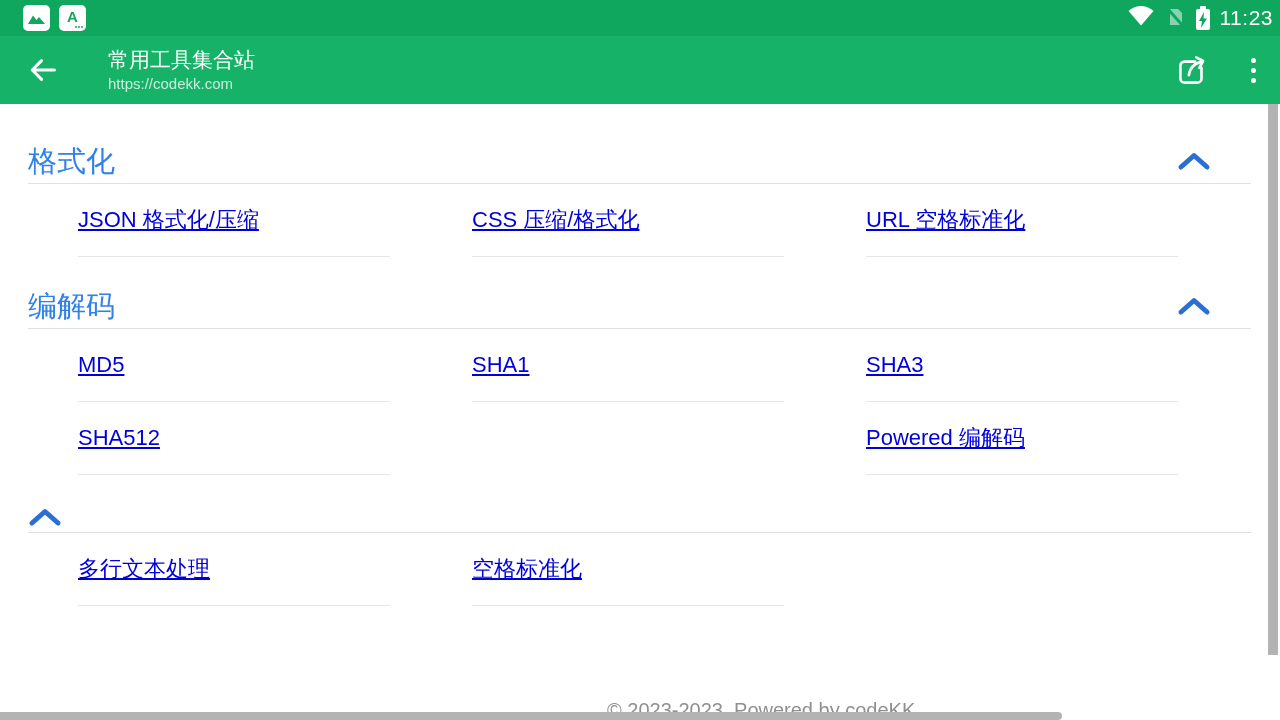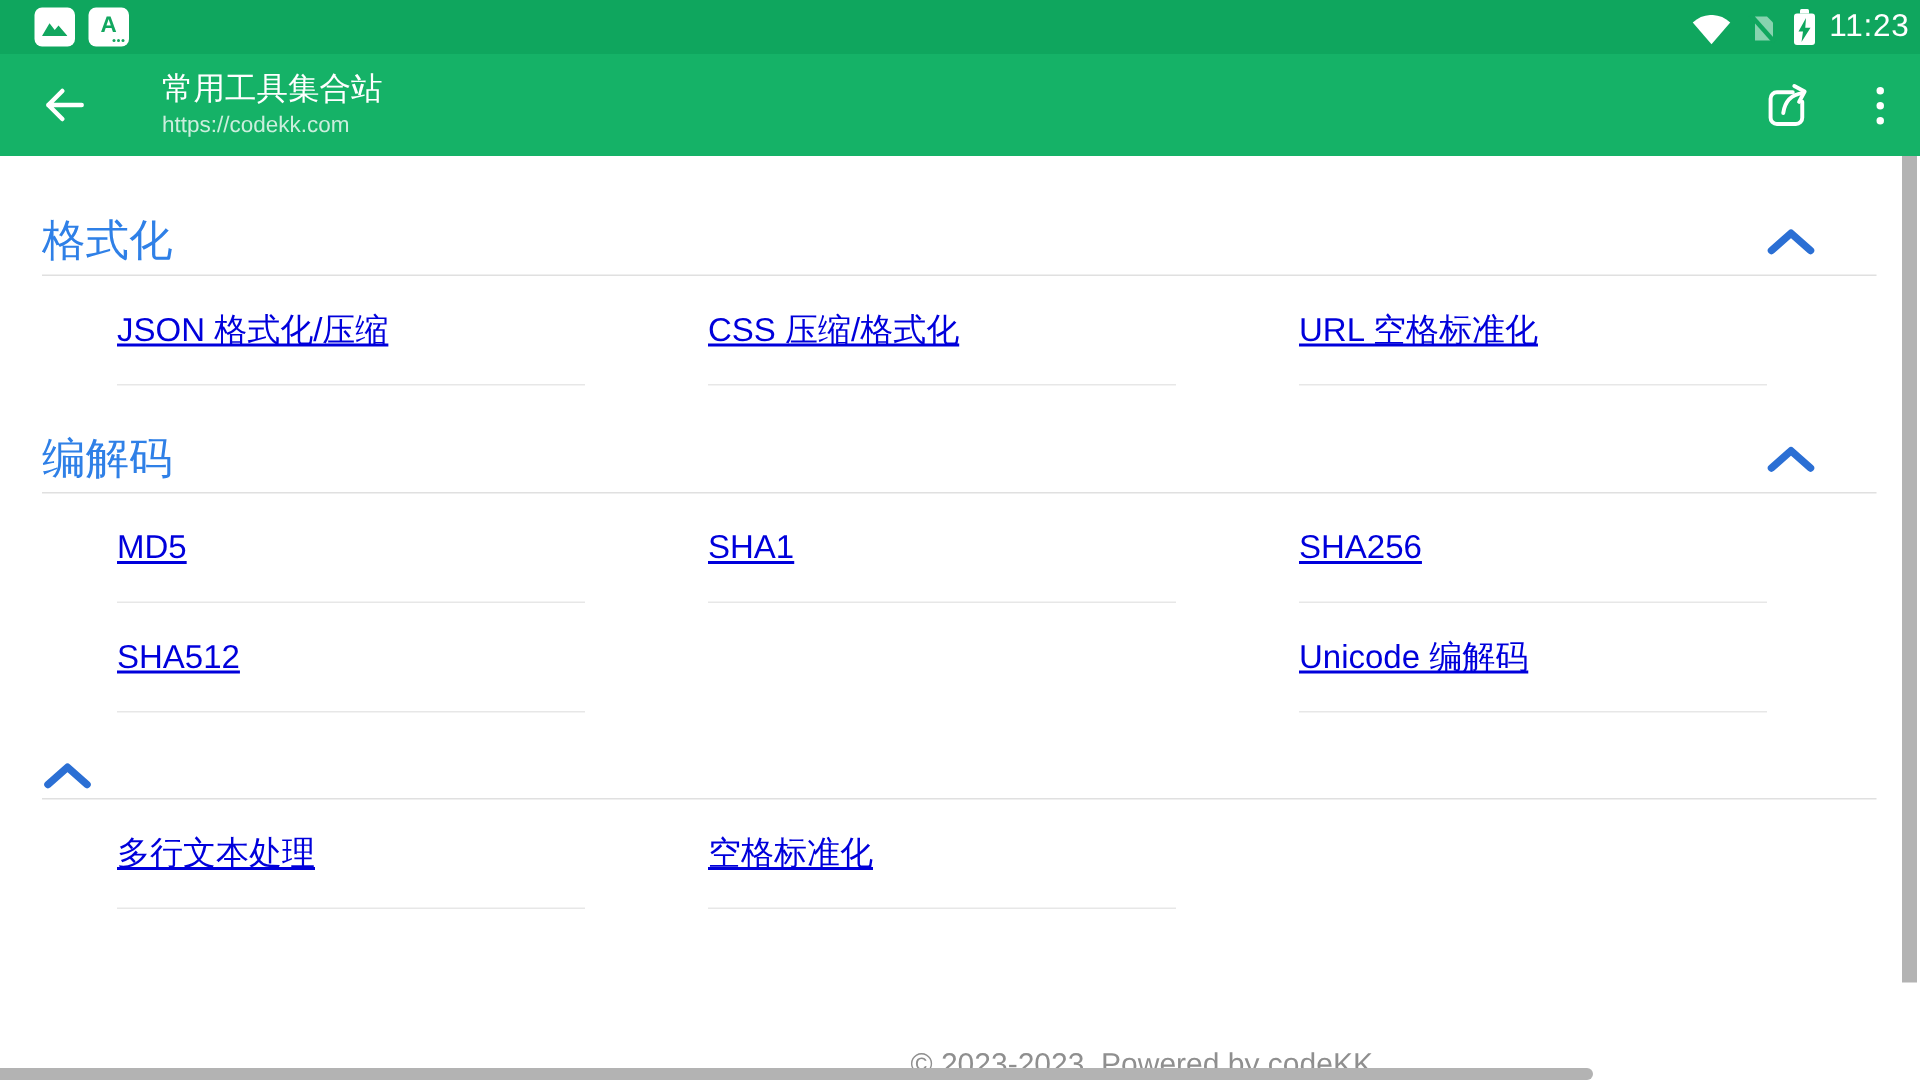--- a/index.html
+++ b/index.html
@@ -20,21 +20,21 @@
     display: flex; align-items: center;
   }
   .sb-left { display: flex; align-items: center; gap: 9px; margin-left: 23px; }
   .sb-notif {
     width: 27px; height: 26px; background: #ffffff; border-radius: 5px;
     display: flex; align-items: center; justify-content: center; position: relative;
   }
   .a-glyph { color: #12A75F; font-size: 15px; font-weight: bold; line-height: 1; margin-top: -4px; }
   .a-dots { position: absolute; right: 3px; bottom: 3px; display: flex; gap: 1px; }
   .a-dots i { width: 2px; height: 2px; background: #12A75F; border-radius: 50%; display: block; }
-  .sb-right { margin-left: auto; display: flex; align-items: flex-end; gap: 10px; margin-right: 7px; }
+  .sb-right { margin-left: auto; display: flex; align-items: flex-start; gap: 10px; margin-right: 7px; }
   .sb-time { color: #ffffff; font-size: 21px; letter-spacing: 0.5px; }
   .battery { position: relative; width: 14px; height: 24px; display: flex; flex-direction: column; align-items: center; }
   .battery .nub { width: 6px; height: 3px; background: #ffffff; border-radius: 1px 1px 0 0; }
   .battery .body {
     width: 14px; height: 21px; background: #ffffff; border-radius: 2px;
     display: flex; align-items: center; justify-content: center;
   }
 
   
   .app-bar {
@@ -217,28 +217,28 @@
     </div>
     <div class="section-rule"></div>
     <div class="items-grid">
       <div class="tool-item">
         <a class="tool-link">MD5</a>
       </div>
       <div class="tool-item">
         <a class="tool-link">SHA1</a>
       </div>
       <div class="tool-item">
-        <a class="tool-link">SHA256</a>
+        <a class="tool-link">SHA3</a>
       </div>
       <div class="tool-item">
         <a class="tool-link">SHA512</a>
       </div>
       <div class="tool-item spacer"></div>
       <div class="tool-item">
-        <a class="tool-link">Unicode 编解码</a>
+        <a class="tool-link">Powered 编解码</a>
       </div>
     </div>
   </div>
 
   <div class="section">
     <div class="section-header">
       <div class="chevron-btn">
         <span style="display:flex;">
           <svg width="34" height="20" viewBox="0 0 34 20">
             <path d="M4 16 L17 4.5 L30 16" fill="none" stroke="#2B6FD4" stroke-width="5" stroke-linecap="round" stroke-linejoin="round"></path>

